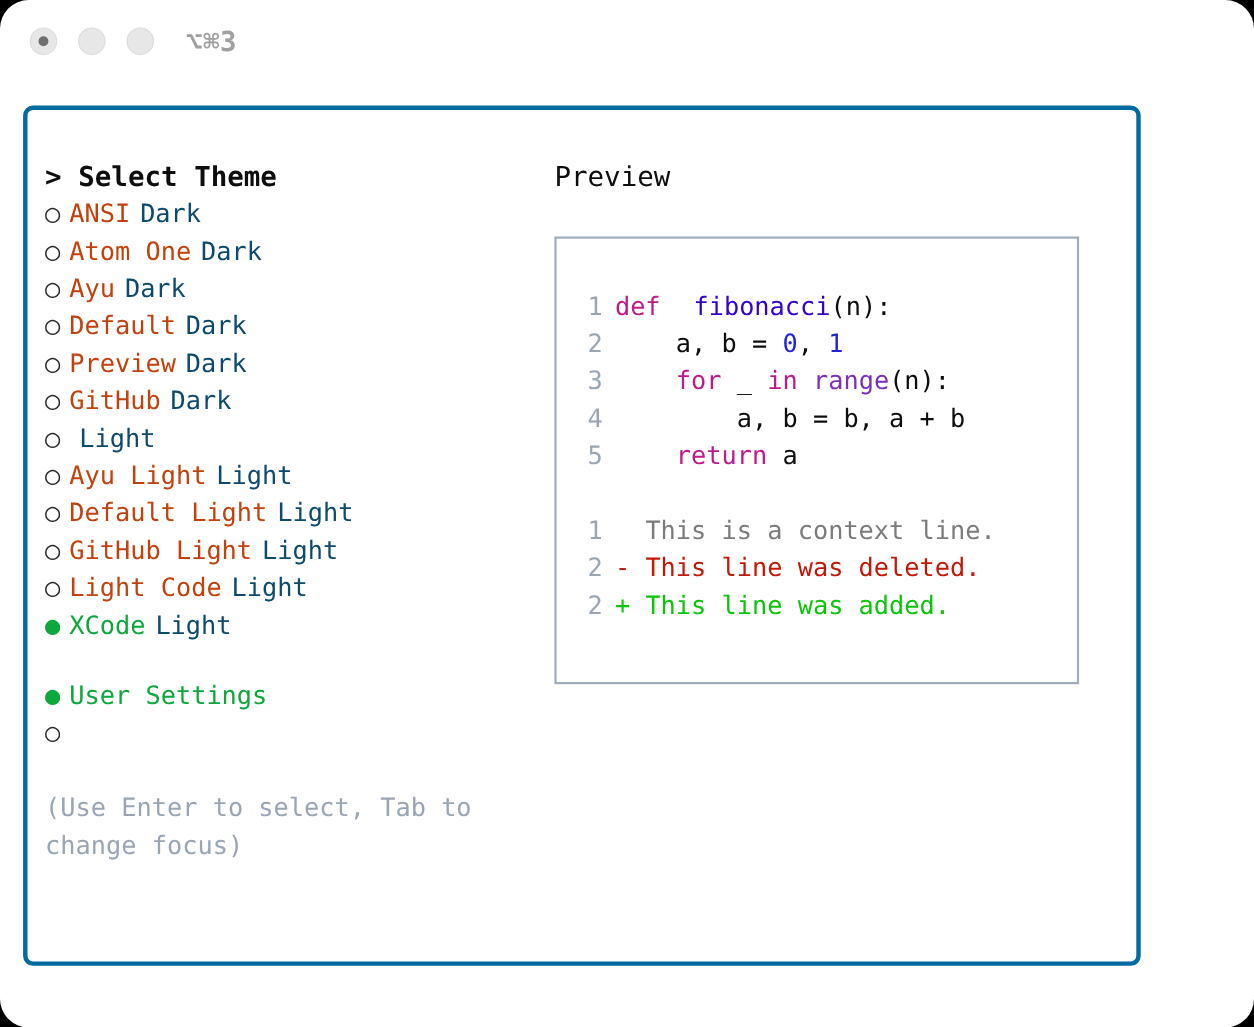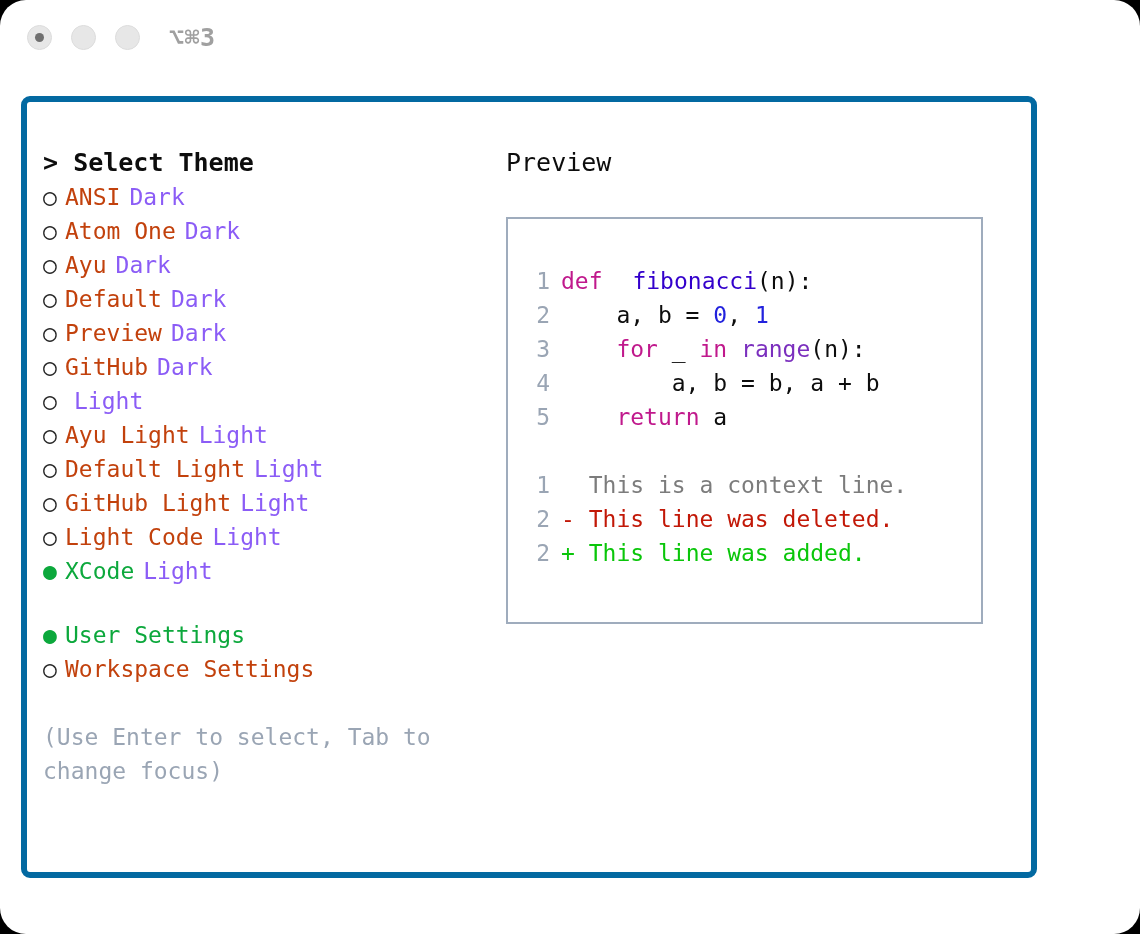--- a/index.html
+++ b/index.html
@@ -68,21 +68,21 @@
     white-space: nowrap;
   }
 
   
   .panel {
     position: absolute;
     left: 21px;
     top: 96px;
     width: 1016px;
     height: 782px;
-    border: 6px solid #0369a1;
+    border: 4px solid #0369a1;
     border-radius: 9px;
     box-sizing: border-box;
     background: #ffffff;
   }
 
   .columns {
     position: absolute;
     left: 0; top: 0;
     width: 100%;
     height: 100%;
@@ -116,21 +116,21 @@
     width: 22px;
     flex: 0 0 22px;
     font-size: 23px;
     color: #2b2b2b;
     line-height: 34px;
   }
   .bullet.sel { color: #0ca83c; }
   .opt-label { color: #c2410c; }
   .opt.selected .opt-label { color: #0ca83c; }
   .opt-tag {
-    color: #8b5cf6;
+    color: #0c4a6e;
     margin-left: 9px;
   }
 
   .applyto-head {
     font-size: 23px;
     color: #1c1c1c;
     line-height: 34px;
     padding-left: 22px;
     white-space: pre;
   }
@@ -226,21 +226,21 @@
             <div class="opt"><span class="bullet">○</span><span class="opt-label">Default Light</span><span class="opt-tag">Light</span></div>
             <div class="opt"><span class="bullet">○</span><span class="opt-label">GitHub Light</span><span class="opt-tag">Light</span></div>
             <div class="opt"><span class="bullet">○</span><span class="opt-label">Light Code</span><span class="opt-tag">Light</span></div>
             <div class="opt selected"><span class="bullet sel">●</span><span class="opt-label">XCode</span><span class="opt-tag">Light</span></div>
           </div>
 
         <div class="spacer-sm"></div>
 
         <div id="apply-list">
             <div class="opt selected"><span class="bullet sel">●</span><span class="opt-label">User Settings</span></div>
-            <div class="opt"><span class="bullet">○</span><span class="opt-label">Workspace Settings</span></div>
+            <div class="opt"><span class="bullet">○</span></div>
           </div>
 
         <div class="spacer-md"></div>
 
         <div class="hint">(Use Enter to select, Tab to change focus)</div>
       </div>
 
       <div class="right-col">
         <div class="preview-title">Preview</div>
         <div class="preview-box">

